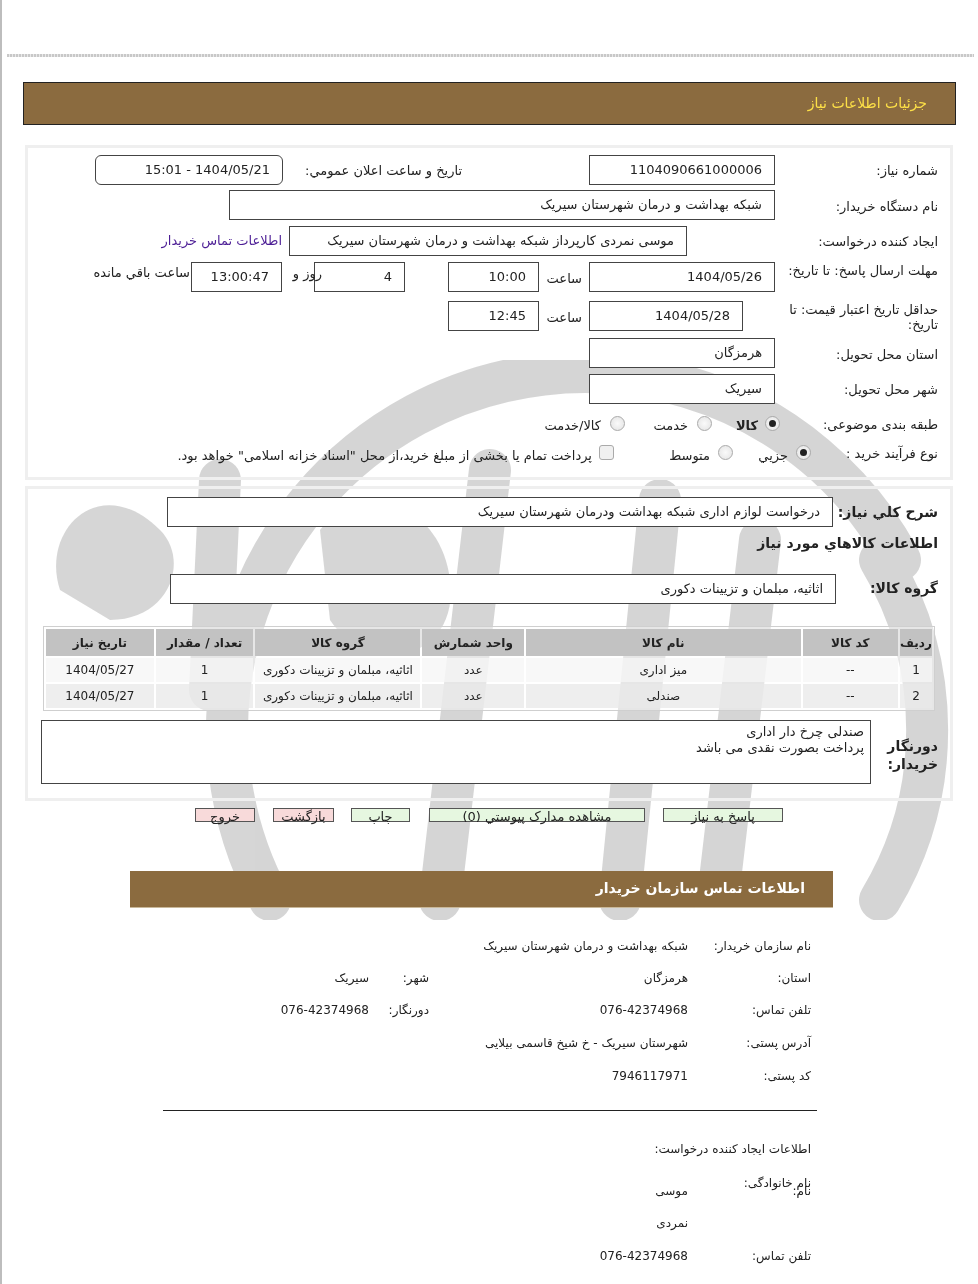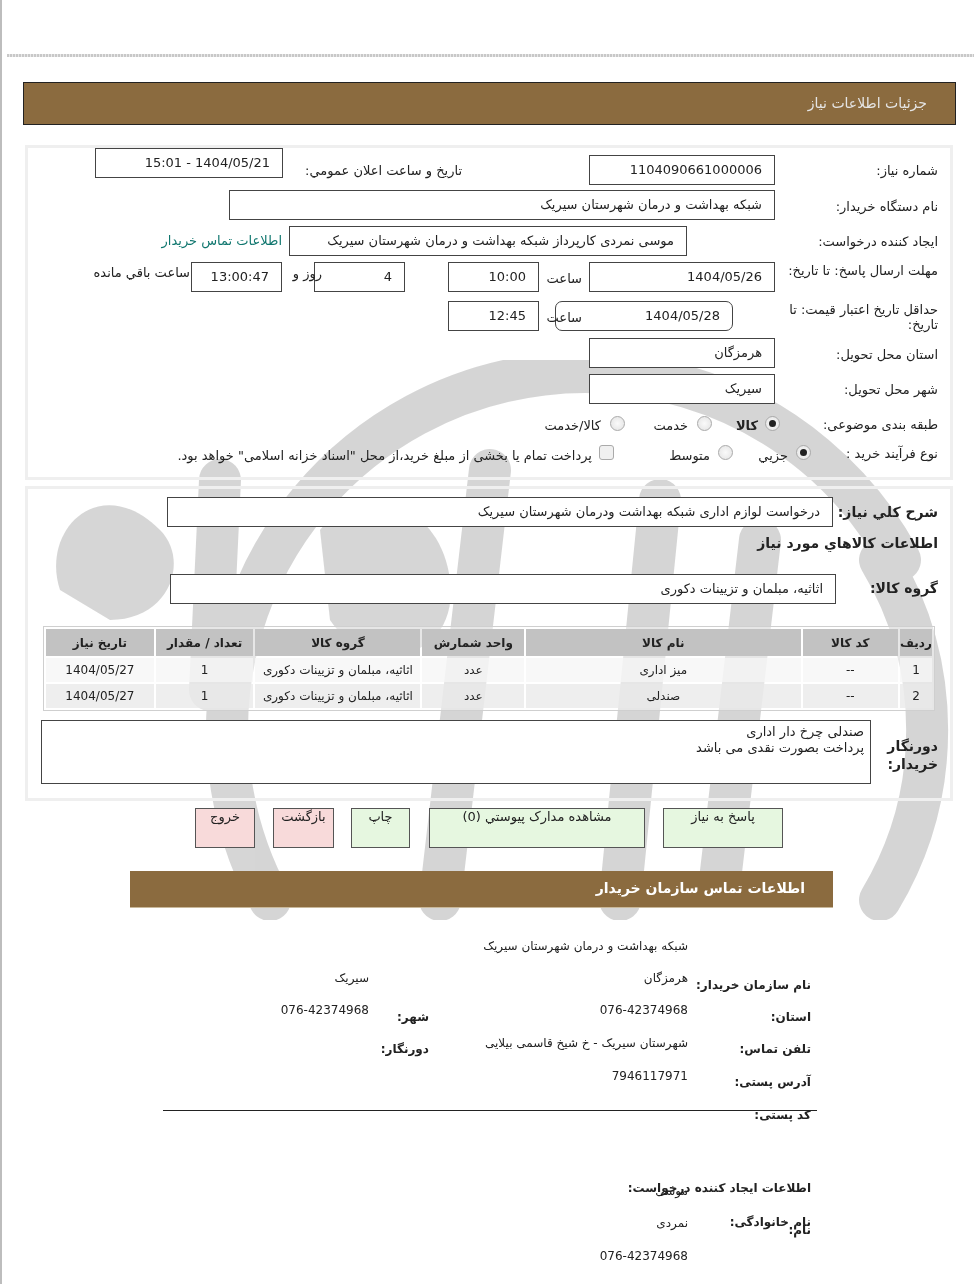--- a/index.html
+++ b/index.html
@@ -5,57 +5,57 @@
   * { box-sizing: border-box; margin: 0; padding: 0; }
   html, body { width: 978px; height: 1284px; background: #ffffff; overflow: hidden; }
   body { font-family: "DejaVu Sans", sans-serif; font-size: 13px; color: #222; position: relative; }
   .leftline { position: absolute; left: 0; top: 0; width: 2px; height: 1284px; background: #bdbdbd; }
   .dotline { position: absolute; left: 7px; right: 4px; top: 54px; height: 3px;
              background: repeating-linear-gradient(90deg, #c8c8c8 0 2px, #e8e8e8 2px 3px); }
 
   .watermark { position: absolute; left: 20px; top: 360px; width: 940px; height: 560px; pointer-events: none; z-index: 0; }
 
   .hdr-bar { position: absolute; left: 23px; top: 82px; width: 933px; height: 43px; background: #8b6b3f;
-             border: 1px solid #222; color: #e5e5e5; font-size: 14px; direction: rtl; padding: 12px 28px 0 0; }
+             border: 1px solid #222; color: #fde047; font-size: 14px; direction: rtl; padding: 12px 28px 0 0; }
 
   .panel { position: absolute; background: transparent; border: 3px solid #efefef; }
   .p1 { left: 25px; top: 145px; width: 928px; height: 335px; }
   .p2 { left: 25px; top: 486px; width: 928px; height: 315px; }
 
   .lbl { position: absolute; direction: rtl; text-align: right; font-size: 13px; color: #222; z-index: 2; line-height: 15px; }
   .box { position: absolute; border: 1px solid #444; background: #fff; direction: rtl; text-align: right;
          padding: 0 12px; font-size: 13px; line-height: 28px; height: 30px; z-index: 2; white-space: nowrap; overflow: hidden; }
-  .link { position: absolute; color: #0f766e; direction: rtl; font-size: 13px; z-index: 2; cursor: pointer; }
+  .link { position: absolute; color: #4c1d95; direction: rtl; font-size: 13px; z-index: 2; cursor: pointer; }
   .bold { font-weight: bold; }
 
   .radio { position: absolute; width: 15px; height: 15px; border-radius: 50%; border: 1px solid #aaa;
            background: radial-gradient(circle, #fafafa 0, #e2e2e2 100%); z-index: 2; }
   .radio.on::after { content: ""; position: absolute; left: 3px; top: 3px; width: 7px; height: 7px; border-radius: 50%; background: #222; }
   .chk { position: absolute; width: 15px; height: 15px; border: 1px solid #aaa; border-radius: 3px; background: #f0f0f0; z-index: 2; }
 
   table.items { position: absolute; left: 43px; top: 626px; width: 892px; border-collapse: separate; border-spacing: 2px;
                 border: 1px solid #cfcfcf; direction: rtl; z-index: 2; background: rgba(255,255,255,0.4); }
   table.items th { background: #c2c2c2; font-weight: bold; font-size: 12px; height: 27px; text-align: center; color: #222; }
   table.items td { font-size: 12px; height: 24px; text-align: center; color: #222; background: rgba(245,245,245,0.75); }
   table.items tr.alt td { background: rgba(232,232,232,0.75); }
 
   .notes { position: absolute; left: 41px; top: 720px; width: 830px; height: 64px; border: 1px solid #444;
            background: #fff; direction: rtl; text-align: right; padding: 3px 6px; font-size: 13px; line-height: 16px; z-index: 2; }
   .notes div { white-space: nowrap; }
 
-  .btn { position: absolute; height: 40px; border: 1px solid #555; font-size: 13px; text-align: center; line-height: 16px;
+  .btn { position: absolute; height: 14px; border: 1px solid #555; font-size: 13px; text-align: center; line-height: 16px;
          z-index: 2; cursor: pointer; direction: rtl; }
   .btn.green { background: #e6f7e0; }
   .btn.red { background: #f8dada; }
 
   .hdr2 { position: absolute; left: 130px; top: 871px; width: 703px; height: 37px; background: #8b6b3f;
           border-bottom: 1px solid #c9b89a; color: #fff; font-weight: bold; font-size: 14px; direction: rtl; padding: 9px 28px 0 0; z-index: 2; }
 
   .ci { position: absolute; direction: rtl; font-size: 12px; z-index: 2; white-space: nowrap; }
-  .ci.k { font-weight: bold; margin-top: 39px; }
+  .ci.k { font-weight: normal; }
   .divider { position: absolute; left: 163px; top: 1110px; width: 654px; height: 1px; background: #222; z-index: 2; }
 </style>
 </head>
 <body>
 
 <div class="leftline"></div>
 <div class="dotline"></div>
 
 <svg class="watermark" viewBox="0 0 940 560">
   <g fill="none" stroke="#c8c8c8" stroke-width="42" stroke-linecap="round" opacity="0.75">
@@ -75,40 +75,40 @@
 <div class="hdr-bar">
   <span>جزئیات اطلاعات نیاز</span>
 </div>
 
 <div class="panel p1"></div>
 <div class="panel p2"></div>
 
 <div class="lbl" style="right:40px; top:163px;">شماره نیاز:</div>
 <div class="box" style="left:589px; top:155px; width:186px;">1104090661000006</div>
 <div class="lbl" style="right:516px; top:163px;">تاریخ و ساعت اعلان عمومي:</div>
-<div class="box" style="left:95px; top:148px; width:188px;">1404/05/21 - 15:01</div>
+<div class="box" style="left:95px; top:155px; width:188px;border-radius:6px;">1404/05/21 - 15:01</div>
 
 <div class="lbl" style="right:40px; top:199px;">نام دستگاه خریدار:</div>
 <div class="box" style="left:229px; top:190px; width:546px;">شبکه بهداشت و درمان شهرستان سیریک</div>
 
 <div class="lbl" style="right:40px; top:234px;">ایجاد کننده درخواست:</div>
 <div class="box" style="left:289px; top:226px; width:398px;">موسی نمردی کارپرداز شبکه بهداشت و درمان شهرستان سیریک</div>
 <div class="link" style="right:696px; top:233px;">اطلاعات تماس خریدار</div>
 
 <div class="lbl" style="right:40px; top:263px; width:150px;">مهلت ارسال پاسخ: تا تاریخ:</div>
 <div class="box" style="left:589px; top:262px; width:186px;">1404/05/26</div>
 <div class="lbl" style="right:396px; top:271px;">ساعت</div>
 <div class="box" style="left:448px; top:262px; width:91px;">10:00</div>
 <div class="box" style="left:314px; top:262px; width:91px;">4</div>
 <div class="lbl" style="right:656px; top:266px;">روز و</div>
 <div class="box" style="left:191px; top:262px; width:91px;">13:00:47</div>
 <div class="lbl" style="right:788px; top:265px;">ساعت باقي مانده</div>
 
 <div class="lbl" style="right:40px; top:302px; width:150px;">حداقل تاریخ اعتبار قیمت: تا تاریخ:</div>
-<div class="box" style="left:555px; top:301px; width:178px;border-radius:7px;">1404/05/28</div>
+<div class="box" style="left:589px; top:301px; width:154px;">1404/05/28</div>
 <div class="lbl" style="right:396px; top:310px;">ساعت</div>
 <div class="box" style="left:448px; top:301px; width:91px;">12:45</div>
 
 <div class="lbl" style="right:40px; top:347px;">استان محل تحویل:</div>
 <div class="box" style="left:589px; top:338px; width:186px;">هرمزگان</div>
 <div class="lbl" style="right:40px; top:382px;">شهر محل تحویل:</div>
 <div class="box" style="left:589px; top:374px; width:186px;">سیریک</div>
 
 <div class="lbl" style="right:40px; top:417px;">طبقه بندی موضوعی:</div>
 <div class="radio on" style="left:765px; top:416px;"></div>

